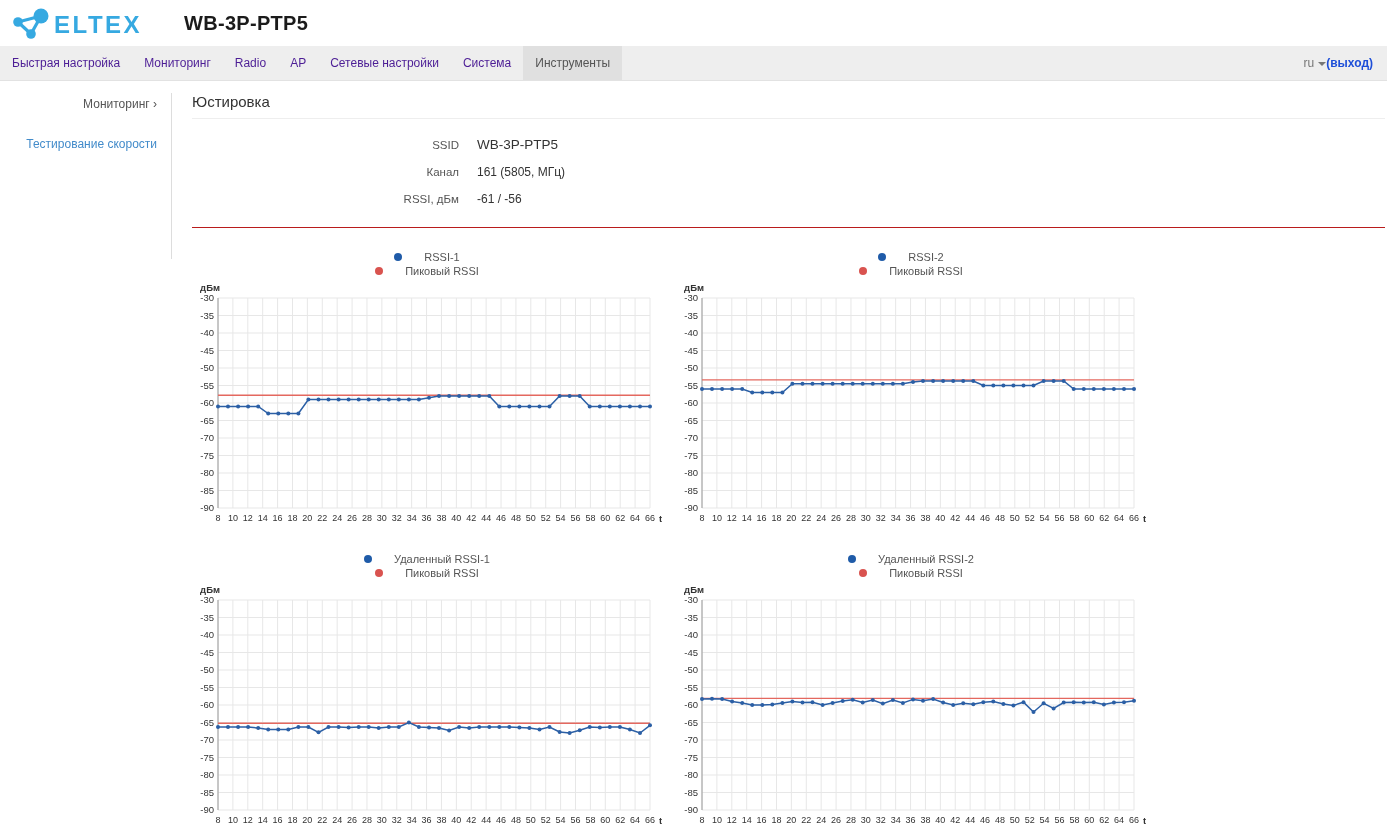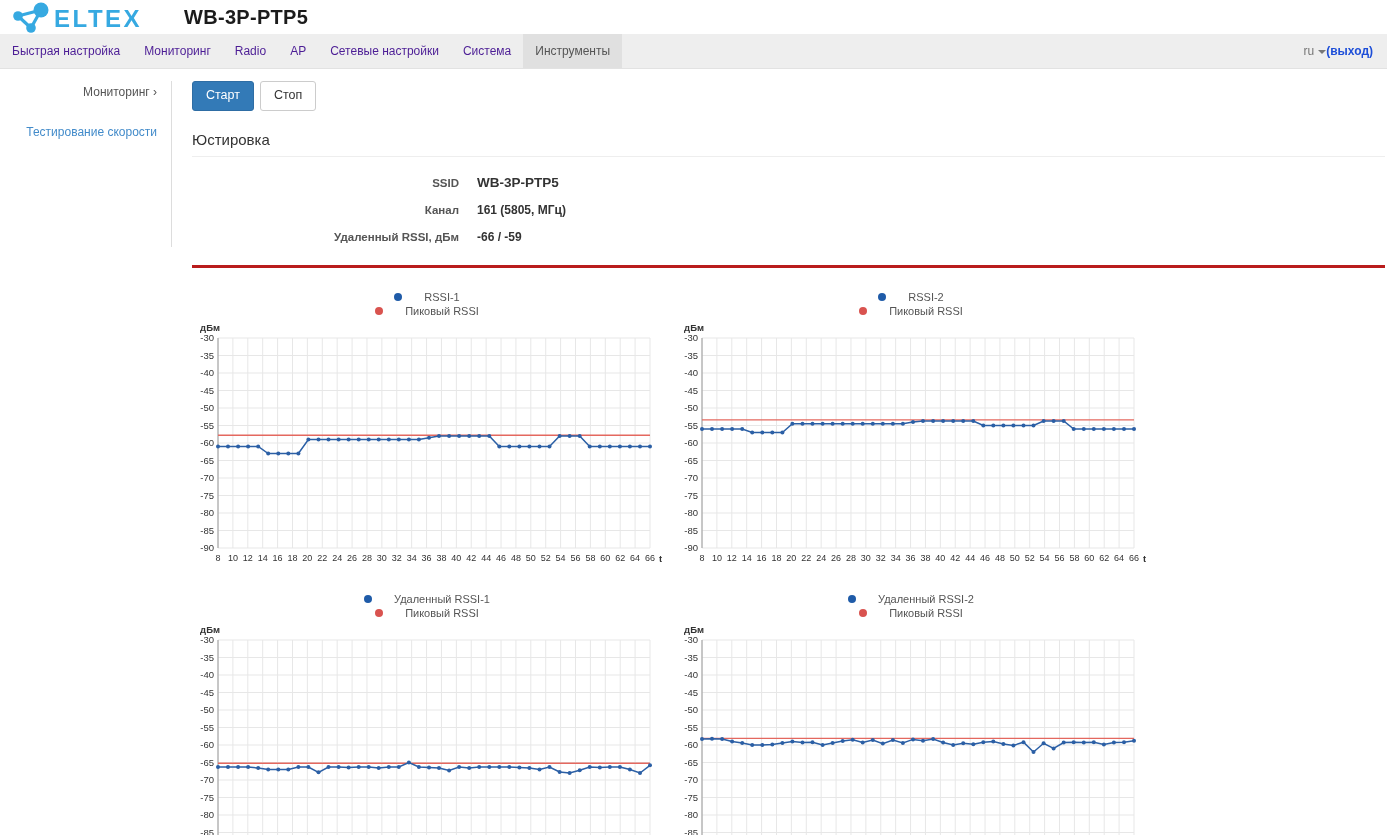--- a/index.html
+++ b/index.html
@@ -2,21 +2,21 @@
 <html><head>
 <meta charset="utf-8">
 <style>
   * { margin:0; padding:0; box-sizing:border-box; }
   html,body { background:#fff; }
   body {
     width:1387px; height:835px; overflow:hidden;
     font-family:"Liberation Sans", sans-serif; color:#333; position:relative;
   }
   
-  .header { height:34px; display:flex; align-items:center; padding-left:10px; background:#fff; }
+  .header { height:46px; display:flex; align-items:center; padding-left:10px; background:#fff; }
   .logo-svg { display:block; }
   .page-title { font-size:20px; font-weight:bold; color:#1b1b1b; margin-left:34px; letter-spacing:0.3px; }
   
   .navbar { height:35px; background:#eeeeee; border-bottom:1px solid #e2e2e2; display:flex; align-items:stretch; font-size:12px; }
   .nav-tabs { display:flex; align-items:stretch; }
   .nav-tab { display:flex; align-items:center; padding:0 12px; color:#4c1d95; cursor:pointer; white-space:nowrap; }
   .nav-tab.active { background:#e0e0e0; color:#555; }
   .nav-right { margin-left:auto; display:flex; align-items:center; padding-right:14px; gap:0; }
   .lang { color:#777; cursor:pointer; }
   .caret { display:inline-block; margin-left:4px; width:0; height:0; border-left:4px solid transparent; border-right:4px solid transparent; border-top:4px solid #777; vertical-align:middle; }
@@ -28,21 +28,21 @@
   .side-item.current { color:#555; }
   .side-item.link { color:#428bca; }
   .main { flex:1; padding:0 2px 0 20px; }
   
   .btn-row { display:flex; gap:6px; margin-bottom:20px; }
   .btn { font-family:"Liberation Sans", sans-serif; font-size:12.5px; padding:5px 13px; border-radius:3px; cursor:pointer; line-height:1.4; }
   .btn-primary { background:#337ab7; border:1px solid #2e6da4; color:#fff; }
   .btn-default { background:#fff; border:1px solid #ccc; color:#333; }
   
   .section-title { font-size:15px; color:#333; padding-bottom:8px; border-bottom:1px solid #eee; margin-bottom:4px; }
-  .fields { padding:4px 0 8px 0; border-bottom:3px solid #b91c1c;font-weight:bold; }
+  .fields { padding:4px 0 8px 0; border-bottom:1px solid #b91c1c; }
   .field-row { display:flex; align-items:baseline; margin:10px 0 13px 0; }
   .field-label { width:285px; text-align:right; font-size:11.5px; color:#555; padding-right:18px; }
   .field-value { font-size:12px; color:#333; }
   .field-row.big .field-value { font-size:13.5px; }
   
   .charts { display:grid; grid-template-columns:484px 484px; row-gap:20px; margin-top:22px; }
   .chart { width:470px; }
   .legend { text-align:center; font-size:11px; color:#555; line-height:14px; margin-bottom:4px; }
   .legend-row { display:flex; align-items:center; justify-content:center; gap:22px; }
   .dot { width:8px; height:8px; border-radius:50%; display:inline-block; }
@@ -82,39 +82,35 @@
   </div>
 </div>
 
 <div class="content">
   <div class="sidebar">
     <div class="side-item current">Мониторинг ›</div>
     <div class="side-item link">Тестирование скорости</div>
   </div>
 
   <div class="main">
-    <div class="btn-row">
-      <button class="btn btn-primary">Старт</button>
-      <button class="btn btn-default">Стоп</button>
-    </div>
 
     <div class="section-title">Юстировка</div>
 
     <div class="fields">
       <div class="field-row big">
         <div class="field-label">SSID</div>
         <div class="field-value">WB-3P-PTP5</div>
       </div>
       <div class="field-row">
         <div class="field-label">Канал</div>
         <div class="field-value">161 (5805, МГц)</div>
       </div>
       <div class="field-row">
-        <div class="field-label">Удаленный RSSI, дБм</div>
-        <div class="field-value">-66 / -59</div>
+        <div class="field-label">RSSI, дБм</div>
+        <div class="field-value">-61 / -56</div>
       </div>
     </div>
 
     <div class="charts">
 
       <div class="chart">
         <div class="legend">
           <div class="legend-row">
               <span class="dot blue" style="background: rgb(31, 91, 168);"></span>
               <span>RSSI-1</span>

